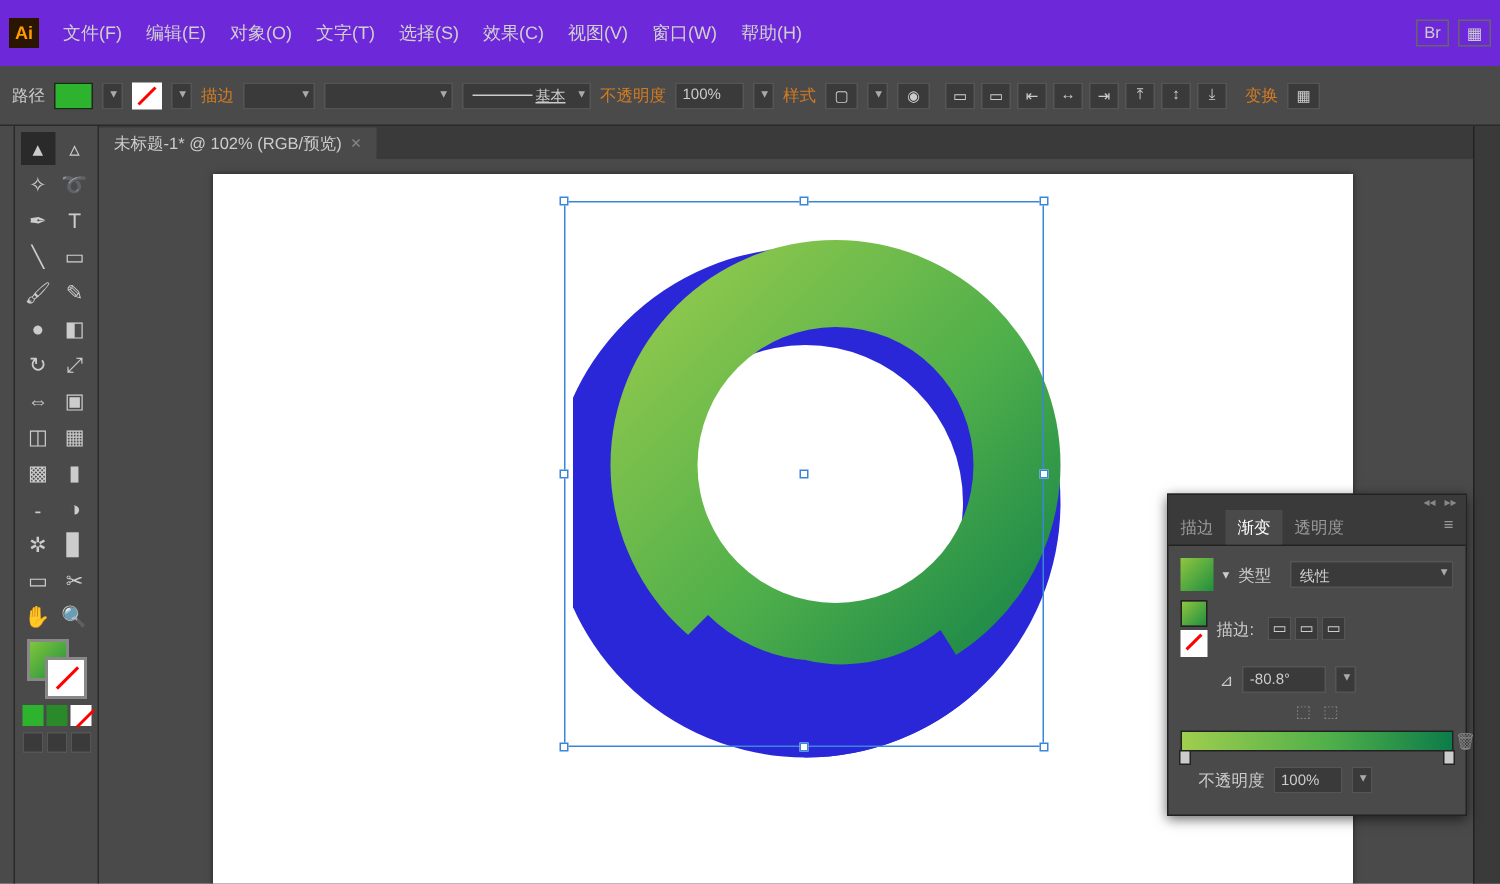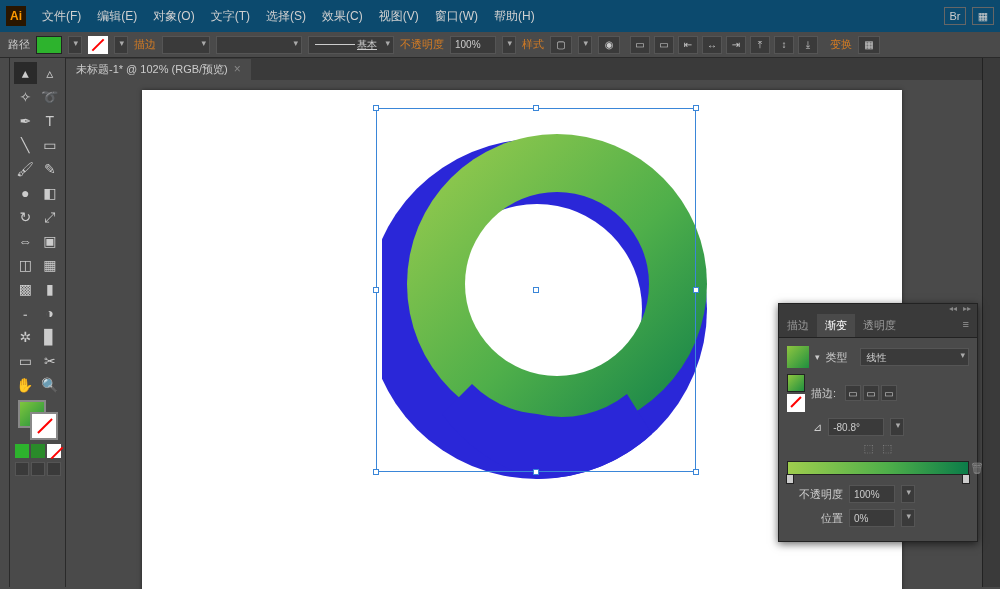--- a/index.html
+++ b/index.html
@@ -1,24 +1,24 @@
 <!DOCTYPE html>
 <html><head>
 <meta charset="utf-8">
 <style>
 * { margin: 0; padding: 0; box-sizing: border-box; font-family: "Microsoft YaHei", Arial, sans-serif; }
 body { background: #4a4a4a; width: 1000px; height: 589px; overflow: hidden; font-size: 11px; color: #cccccc; }
 
-.menubar { height: 32px; background: #0c4a6e; display: flex; align-items: center; padding: 0 6px; }
+.menubar { height: 44px; background: #6d28d9; display: flex; align-items: center; padding: 0 6px; }
 .ai-logo { width: 20px; height: 20px; background: #2a1600; color: #ff9a00; display: flex; align-items: center; justify-content: center; font-weight: bold; font-size: 12px; margin-right: 8px; }
 .menu-item { padding: 4px 8px; color: #d0d0d0; font-size: 12px; cursor: pointer; }
 .menu-right { margin-left: auto; display: flex; gap: 6px; align-items: center; }
 .menu-icon-box { width: 22px; height: 18px; border: 1px solid #666; display: flex; align-items: center; justify-content: center; }
 
-.control-bar { height: 26px; background: #4a4a4a; border-bottom: 1px solid #2a2a2a; display: flex; align-items: center; padding: 0 8px; gap: 6px; }
+.control-bar { height: 40px; background: #4a4a4a; border-bottom: 1px solid #2a2a2a; display: flex; align-items: center; padding: 0 8px; gap: 6px; }
 .ctrl-label { color: #ccc; font-size: 11px; }
 .color-swatch { width: 26px; height: 18px; background: #2db32d; border: 1px solid #222; }
 .ctrl-icon { width: 22px; height: 18px; border: 1px solid #555; background: #3a3a3a; display: flex; align-items: center; justify-content: center; font-size: 10px; }
 .nostroke-icon { position: relative; width: 20px; height: 18px; background: #fff; }
 .nostroke-icon::after { content: ""; position: absolute; left: 2px; top: 8px; width: 16px; height: 2px; background: red; transform: rotate(-45deg); }
 .dropdown-sm { width: 48px; height: 18px; background: #3a3a3a; border: 1px solid #555; position: relative; }
 .dropdown-sm::after, .dropdown-md::after, .panel-dd::after { content: "▾"; position: absolute; right: 3px; top: 1px; font-size: 9px; color: #aaa; }
 .dropdown-md { width: 86px; height: 18px; background: #3a3a3a; border: 1px solid #555; position: relative; display: flex; align-items: center; padding-left: 6px; font-size: 10px; text-decoration: underline; }
 .stroke-basic { display: flex; align-items: center; gap: 2px; }
 .stroke-line { width: 40px; height: 1px; background: #ccc; }
@@ -289,21 +289,16 @@
         <div class="grad-slider">
           <div class="grad-stop" style="left:-2px"></div>
           <div class="grad-stop" style="right:-2px"></div>
           <span style="position:absolute;right:-16px;top:0;color:#888">🗑</span>
         </div>
         <div class="gp-row">
           <span class="gp-lbl gp-right-lbl">不透明度</span>
           <input class="angle-input" style="width: 46px;" value="100%">
           <div class="dropdown-sm" style="width:14px"></div>
         </div>
-        <div class="gp-row">
-          <span class="gp-lbl gp-right-lbl">位置</span>
-          <input class="angle-input" style="width: 46px;" value="0%">
-          <div class="dropdown-sm" style="width:14px"></div>
-        </div>
       </div>
     </div>
   </div>
 </div>
 
 </body></html>

